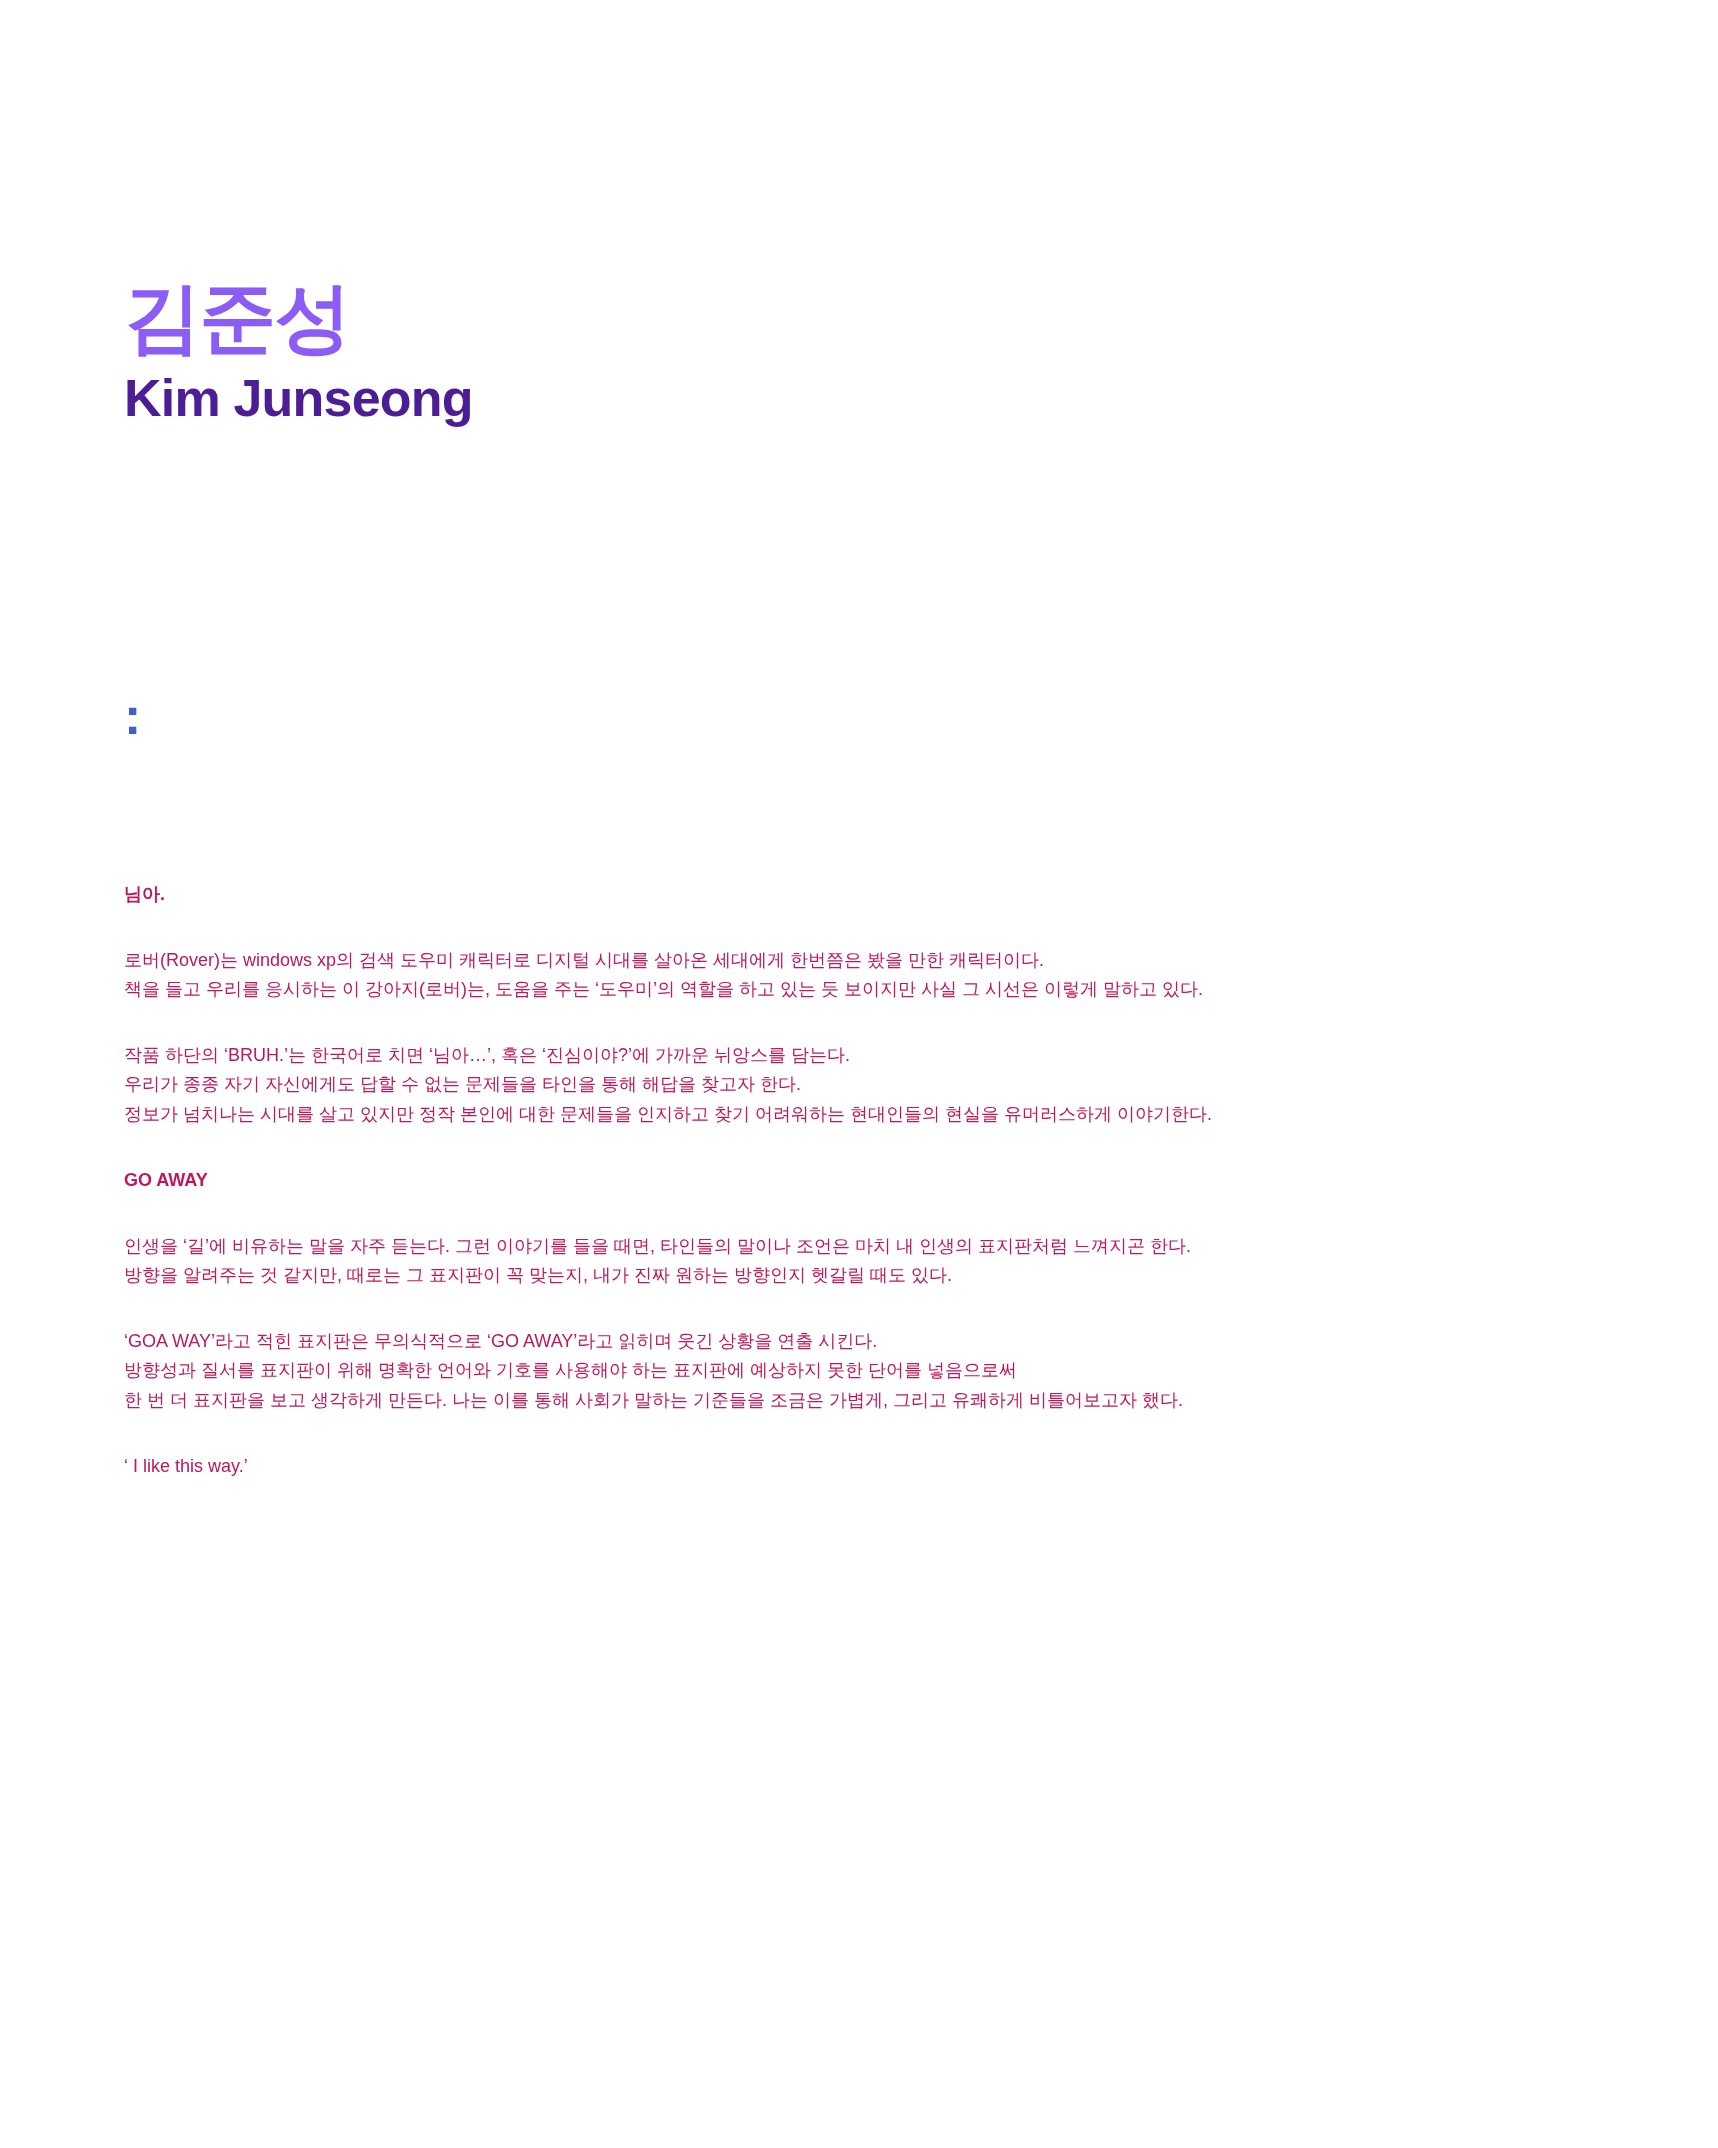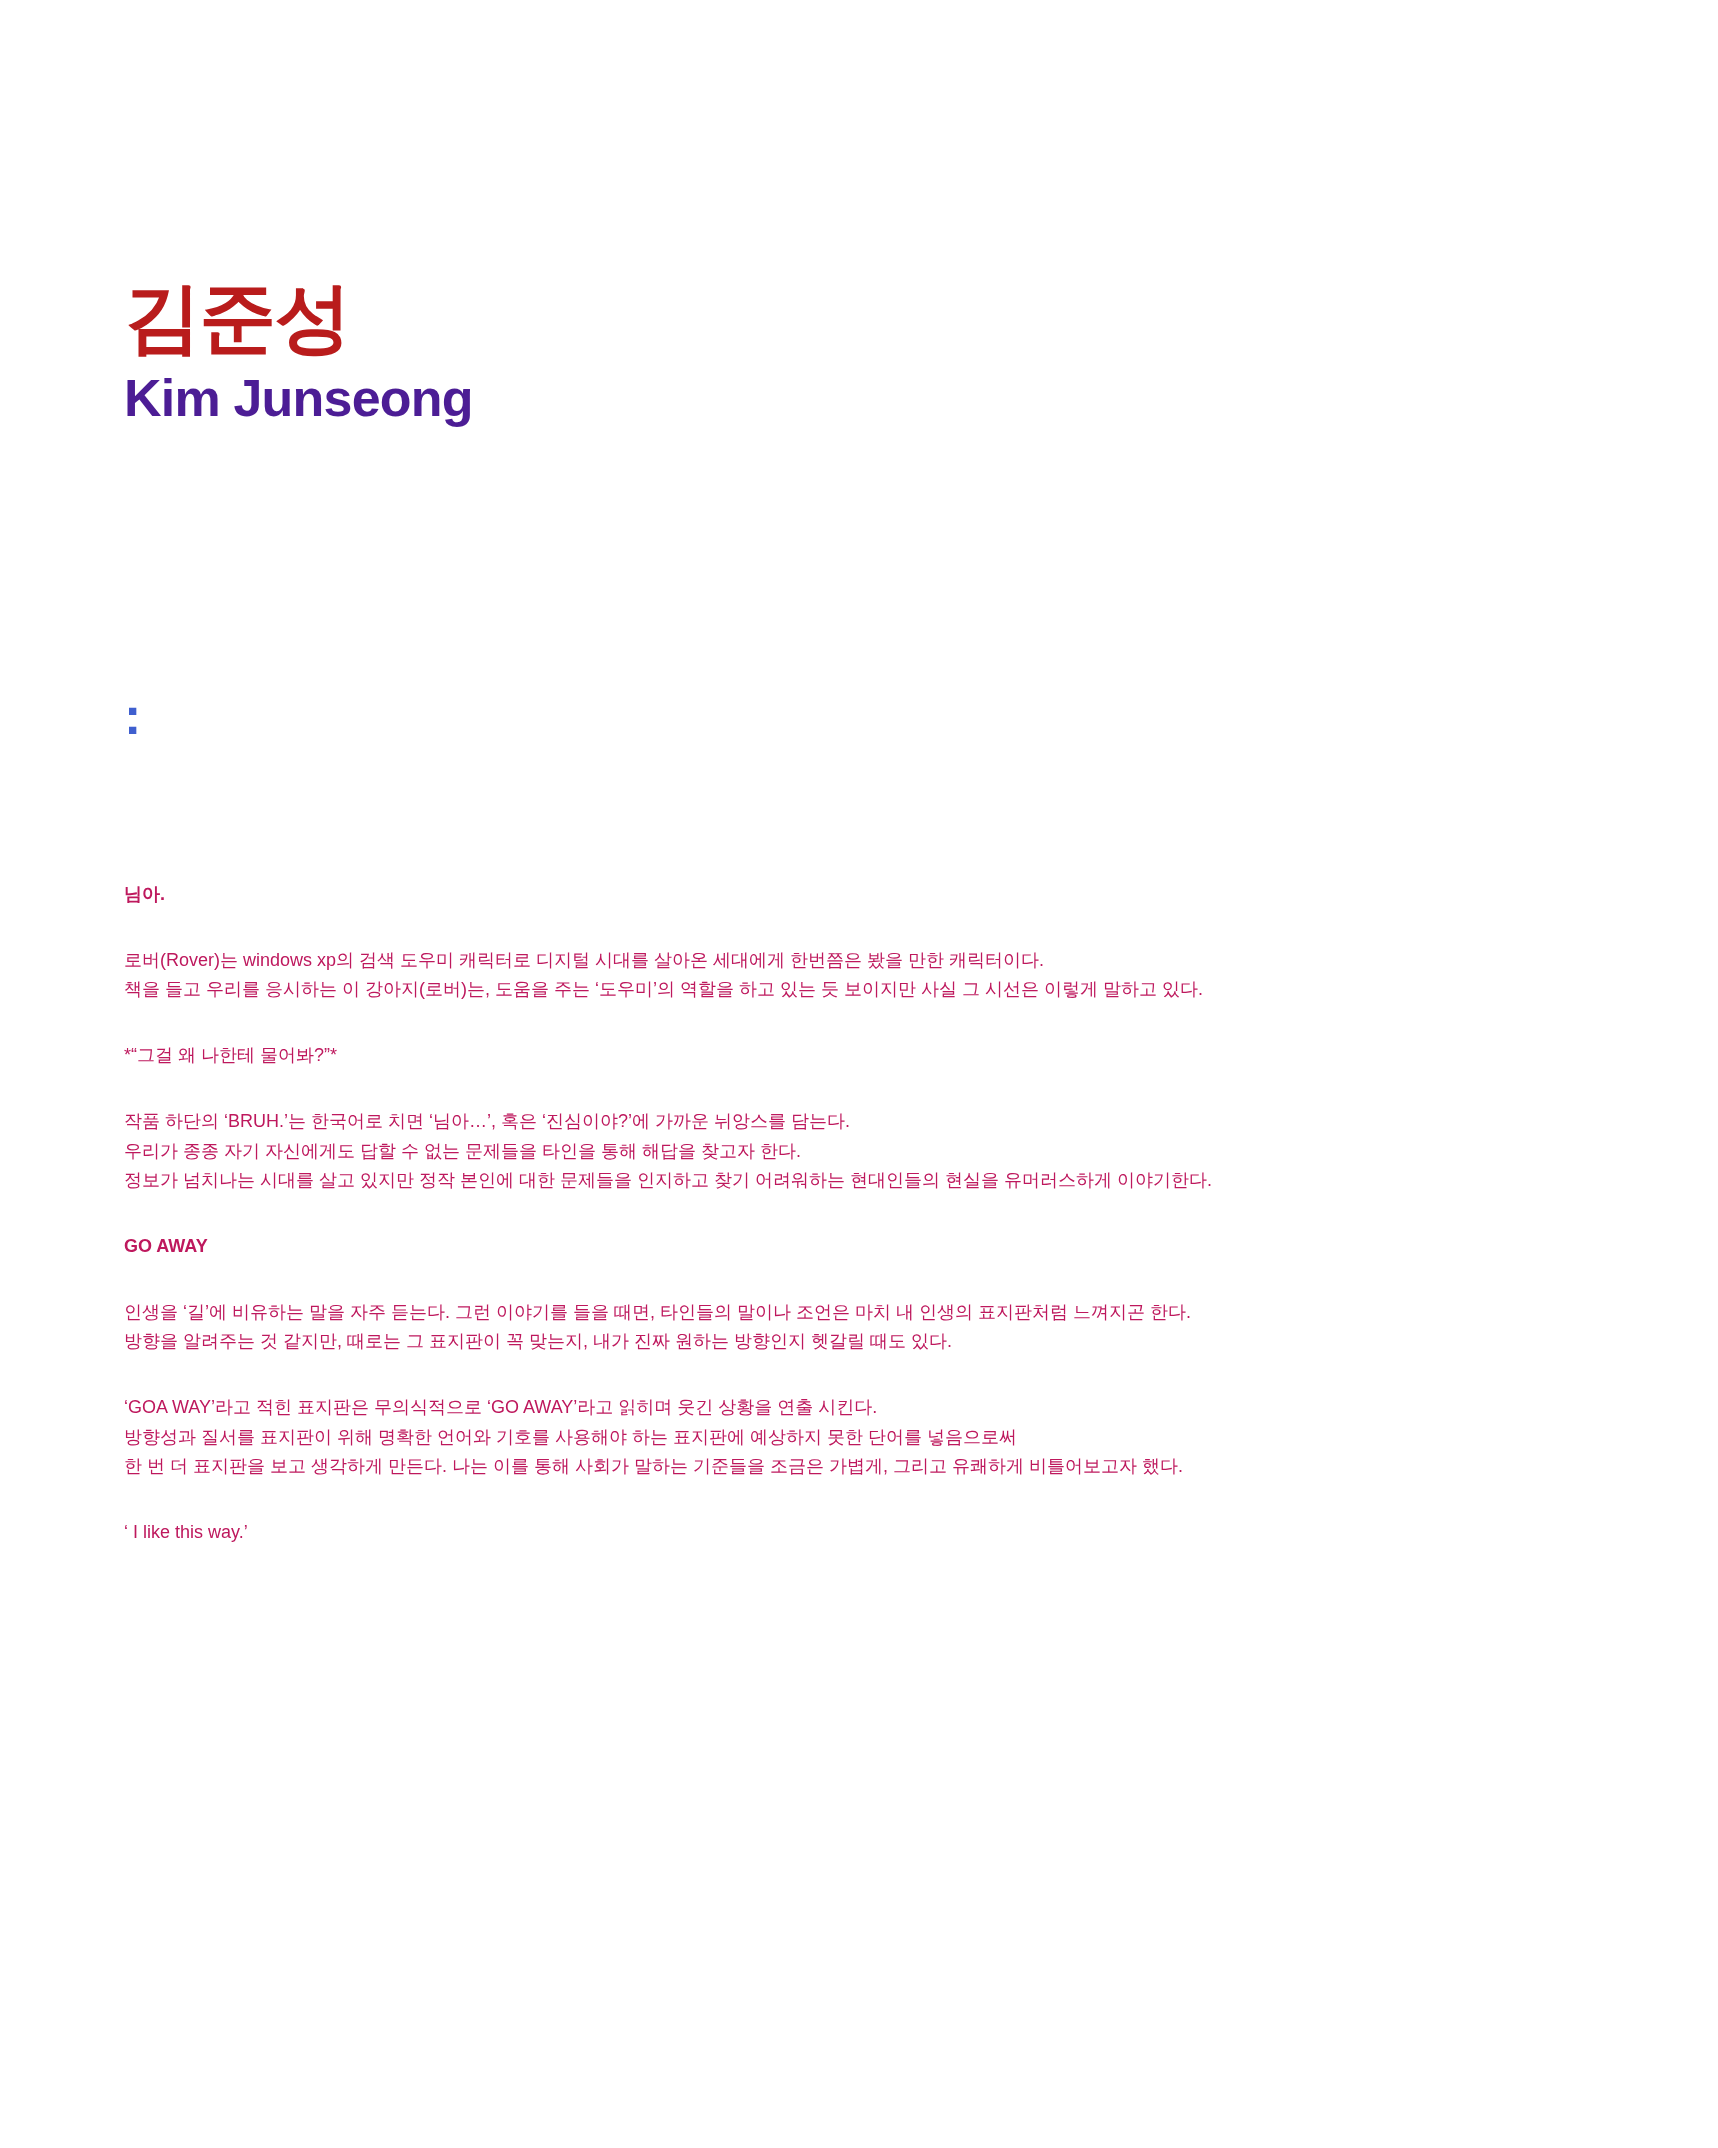--- a/index.html
+++ b/index.html
@@ -24,21 +24,21 @@
 
   
   .title-block {
     margin-bottom: 0;
   }
   .name-ko {
     font-size: 77px;
     font-weight: 800;
     letter-spacing: -1.7px;
     line-height: 1.05;
-    color: #b91c1c;
+    color: #8b5cf6;
     margin: 0 0 13.4px 0;
   }
   .name-en {
     font-size: 52px;
     font-weight: 800;
     letter-spacing: -0.8px;
     line-height: 1.05;
     color: #4c1d95;
     margin: 0;
   }
@@ -101,23 +101,20 @@
 
   <div class="body-copy" id="body-copy">
       <div class="para bold">
         <span class="line">님아.</span>
       </div>
       <div class="para">
         <span class="line">로버(Rover)는 windows xp의 검색 도우미 캐릭터로 디지털 시대를 살아온 세대에게 한번쯤은 봤을 만한 캐릭터이다.</span>
         <span class="line">책을 들고 우리를 응시하는 이 강아지(로버)는, 도움을 주는 ‘도우미’의 역할을 하고 있는 듯 보이지만 사실 그 시선은 이렇게 말하고 있다.</span>
       </div>
       <div class="para">
-        <span class="line">*“그걸 왜 나한테 물어봐?”*</span>
-      </div>
-      <div class="para">
         <span class="line">작품 하단의 ‘BRUH.’는 한국어로 치면 ‘님아…’, 혹은 ‘진심이야?’에 가까운 뉘앙스를 담는다.</span>
         <span class="line">우리가 종종 자기 자신에게도 답할 수 없는 문제들을 타인을 통해 해답을 찾고자 한다.</span>
         <span class="line">정보가 넘치나는 시대를 살고 있지만 정작 본인에 대한 문제들을 인지하고 찾기 어려워하는 현대인들의 현실을 유머러스하게 이야기한다.</span>
       </div>
       <div class="para semi">
         <span class="line">GO AWAY</span>
       </div>
       <div class="para">
         <span class="line">인생을 ‘길’에 비유하는 말을 자주 듣는다. 그런 이야기를 들을 때면, 타인들의 말이나 조언은 마치 내 인생의 표지판처럼 느껴지곤 한다.</span>
         <span class="line">방향을 알려주는 것 같지만, 때로는 그 표지판이 꼭 맞는지, 내가 진짜 원하는 방향인지 헷갈릴 때도 있다.</span>

